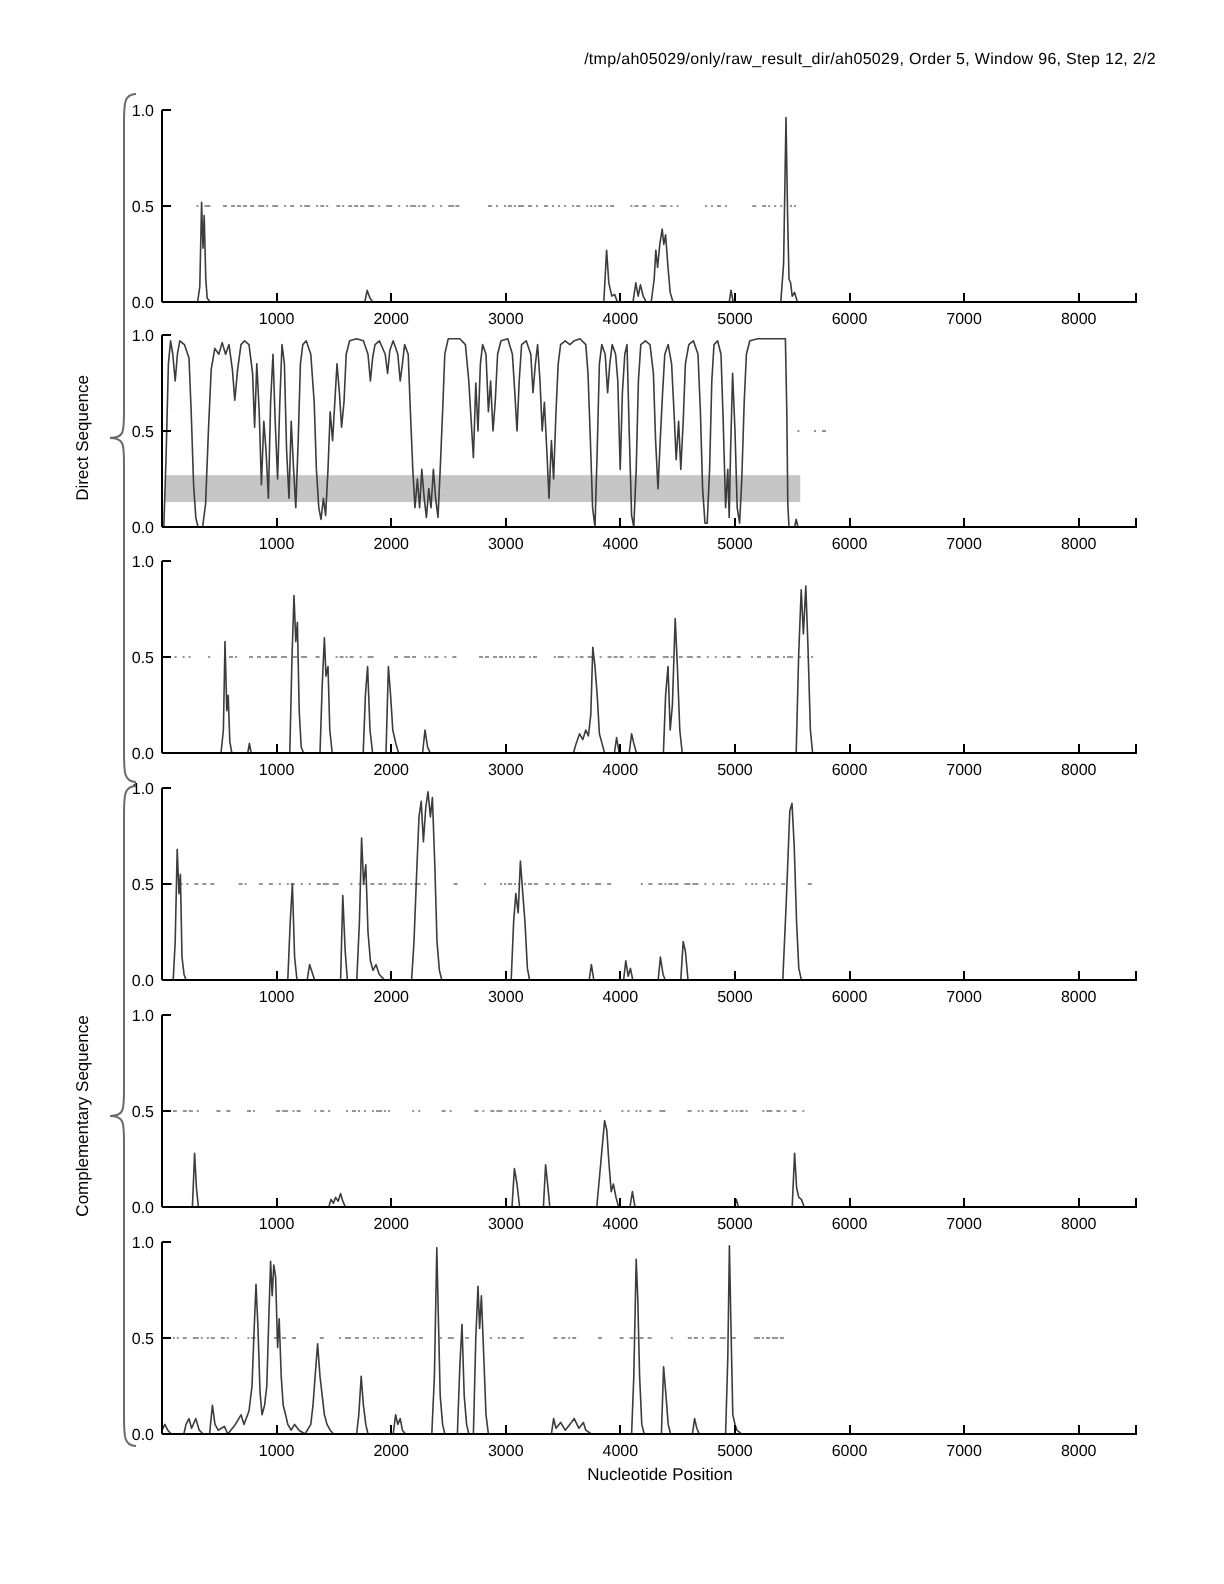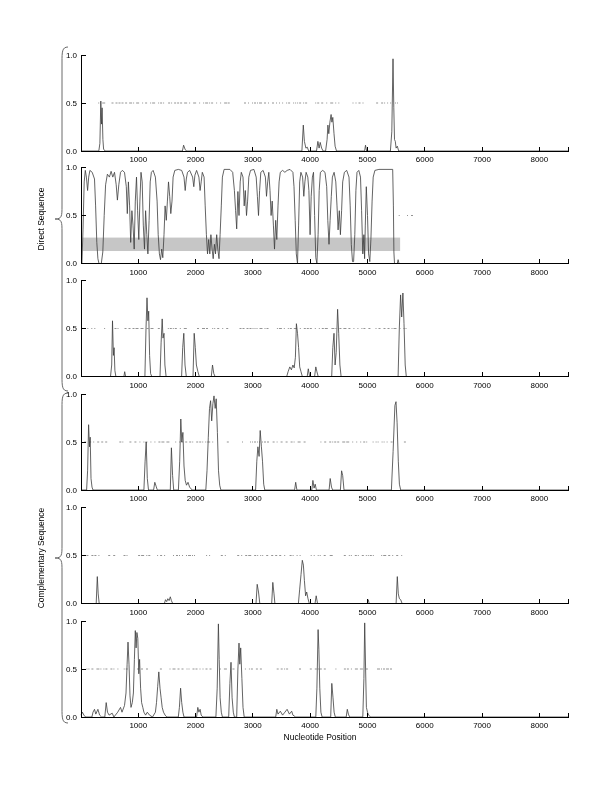--- a/index.html
+++ b/index.html
@@ -14,40 +14,41 @@
   }
   .title{
     position:absolute;
     top:25px;right:34px;
     font-size:8px;
     letter-spacing:0.15px;
     white-space:nowrap;
   }
   .xlabel{
     position:absolute;
-    left:320px;top:732px;
+    left:330px;top:732px;
     transform:translateX(-50%);
     font-size:8.5px;
     white-space:nowrap;
   }
   .group-label{
     position:absolute;
     font-size:8.5px;
     white-space:nowrap;
   }
   .group-label.direct{left:41px;top:219px;transform:translate(-50%,-50%) rotate(-90deg);}
   .group-label.comp{left:41px;top:558px;transform:translate(-50%,-50%) rotate(-90deg);}
   .brace{position:absolute;}
   .brace path{stroke:#6a6a6a;stroke-width:1;fill:none;}
   #chart{position:absolute;left:0;top:0;}
 </style>
 </head>
 <body>
 
 <div class="page">
+  <div class="title">/tmp/ah05029/only/raw_result_dir/ah05029, Order 5, Window 96, Step 12, 2/2</div>
 
   <div class="group-label direct">Direct Sequence</div>
   <div class="group-label comp">Complementary Sequence</div>
 
   <svg class="brace" style="left:53px;top:46px;" width="17" height="347" viewBox="0 0 17 347">
     <path d="M15 1 C9 1 9 6 9 16 L9 160 C9 170 9 173 2 173 C9 173 9 176 9 186 L9 330 C9 340 9 345 15 345"></path>
   </svg>
   <svg class="brace" style="left:53px;top:392px;" width="17" height="333" viewBox="0 0 17 333">
     <path d="M15 1 C9 1 9 6 9 16 L9 153 C9 163 9 166 2 166 C9 166 9 169 9 179 L9 316 C9 326 9 331 15 331"></path>
   </svg>

